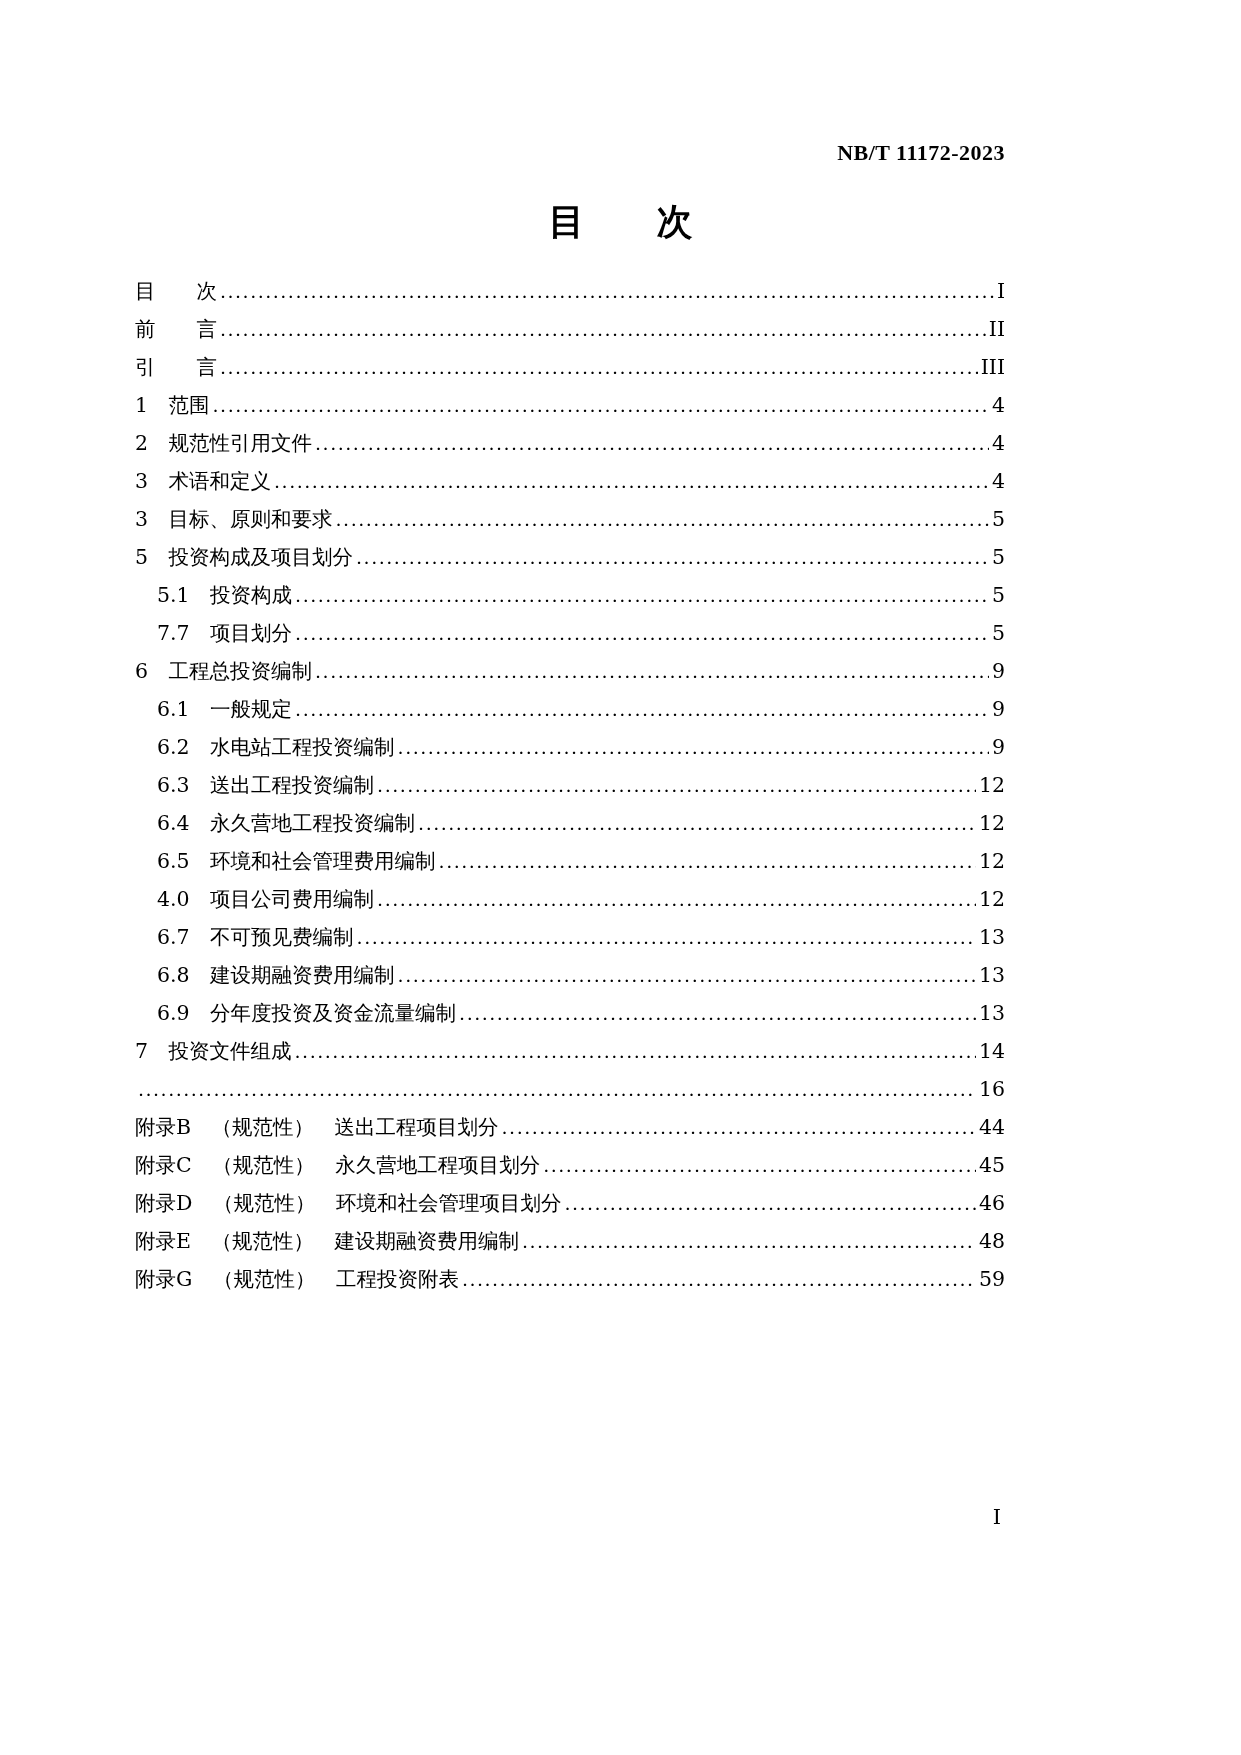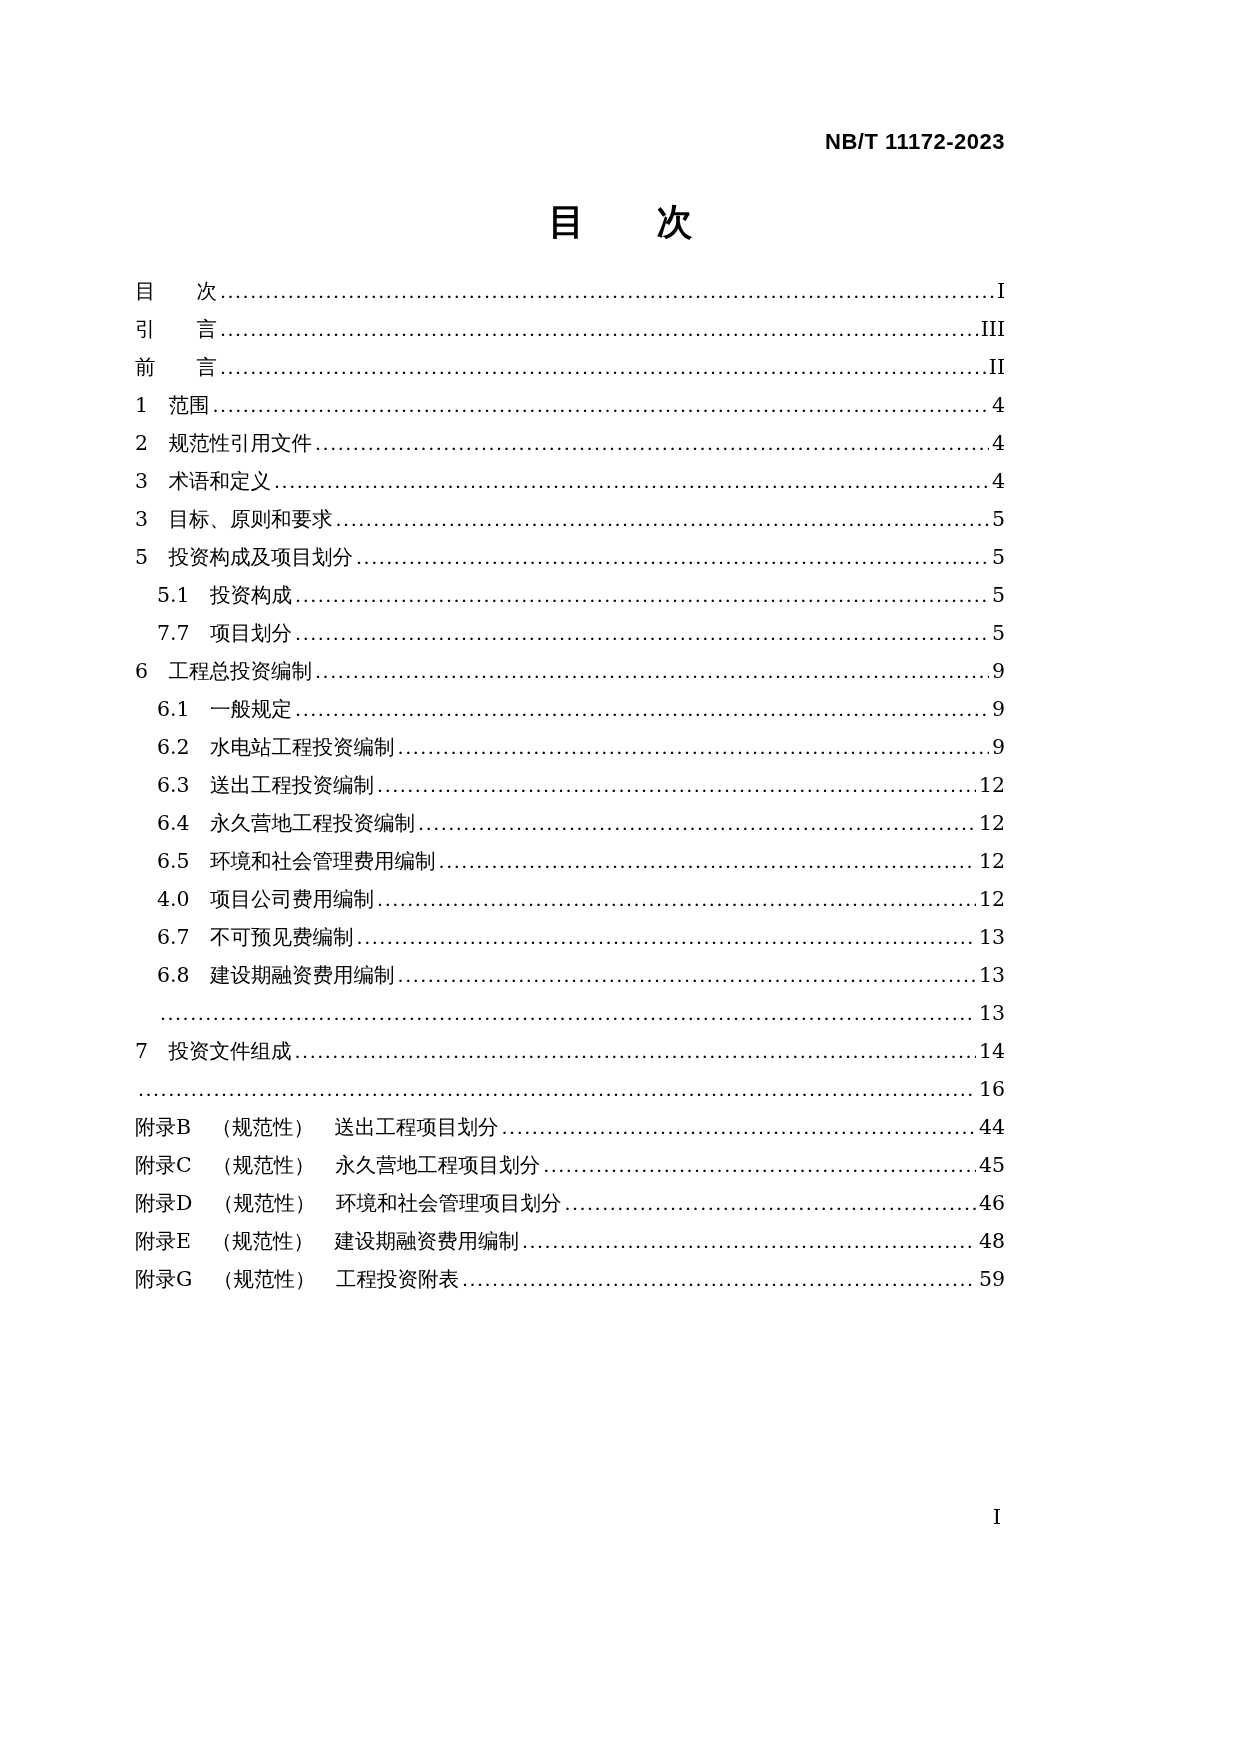--- a/index.html
+++ b/index.html
@@ -10,22 +10,22 @@
     color: #000;
   }
   .page {
     position: relative;
     width: 1241px; height: 1755px;
     background: #ffffff;
     overflow: hidden;
   }
   .header-code {
     position: absolute;
-    top: 129px; right: 236px;
-    font-family: Liberation Sans, sans-serif;
+    top: 140px; right: 236px;
+    font-family: Liberation Serif, serif;
     font-weight: 700;
     font-size: 22px;
     letter-spacing: 0.5px;
   }
   .doc-title {
     position: absolute;
     top: 198px; left: 0;
     width: 100%;
     text-align: center;
     font-family: "Liberation Sans", sans-serif;
@@ -82,32 +82,32 @@
   <h1 class="doc-title">目　　次</h1>
 
   <nav class="toc">
   <div class="toc-entry">
     <span class="toc-label">目　　次</span>
     <span class="toc-leader"></span>
     <span class="toc-page">I</span>
   </div>
 
   <div class="toc-entry">
+    <span class="toc-label">前　　言</span>
+    <span class="toc-leader"></span>
+    <span class="toc-page">II</span>
+  </div>
+
+  <div class="toc-entry">
     <span class="toc-label">引　　言</span>
     <span class="toc-leader"></span>
     <span class="toc-page">III</span>
   </div>
 
   <div class="toc-entry">
-    <span class="toc-label">前　　言</span>
-    <span class="toc-leader"></span>
-    <span class="toc-page">II</span>
-  </div>
-
-  <div class="toc-entry">
     <span class="toc-label">1　范围</span>
     <span class="toc-leader"></span>
     <span class="toc-page">4</span>
   </div>
 
   <div class="toc-entry">
     <span class="toc-label">2　规范性引用文件</span>
     <span class="toc-leader"></span>
     <span class="toc-page">4</span>
   </div>
@@ -190,20 +190,21 @@
     <span class="toc-page">13</span>
   </div>
 
   <div class="toc-entry indent">
     <span class="toc-label">6.8　建设期融资费用编制</span>
     <span class="toc-leader"></span>
     <span class="toc-page">13</span>
   </div>
 
   <div class="toc-entry indent">
+    <span class="toc-label">6.9　分年度投资及资金流量编制</span>
     <span class="toc-leader"></span>
     <span class="toc-page">13</span>
   </div>
 
   <div class="toc-entry">
     <span class="toc-label">7　投资文件组成</span>
     <span class="toc-leader"></span>
     <span class="toc-page">14</span>
   </div>
 

